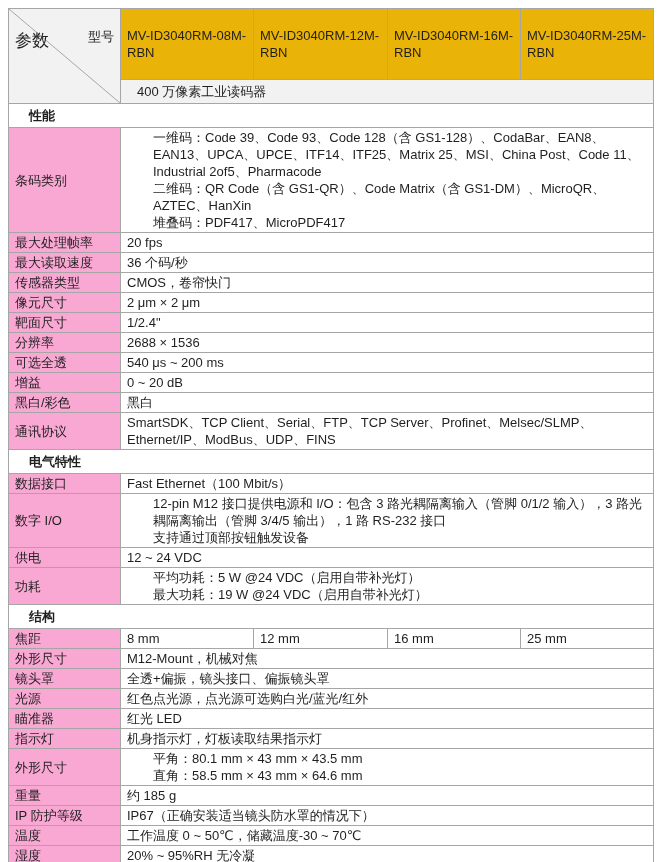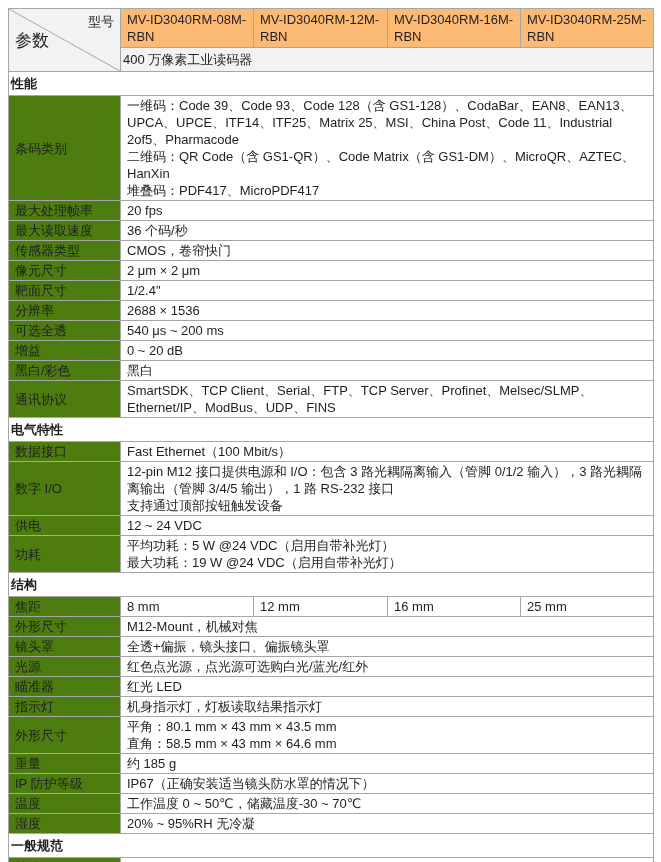--- a/index.html
+++ b/index.html
@@ -17,37 +17,37 @@
   }
   td {
     border: 1px solid #a6a6a6;
     padding: 1px 6px;
     font-size: 13px;
     line-height: 17px;
     vertical-align: middle;
     text-align: left;
     word-wrap: break-word;
   }
-  td.hdr { background: #fdba74; padding: 2px 6px; }
-  td.lbl { background: #4d7c0f; }
+  td.hdr { background: #eab308; padding: 18px 6px; }
+  td.lbl { background: #f9a8d4; }
   td.corner {
     background: #f2f2f2;
     position: relative;
     padding: 0;
   }
   .corner-svg { position: absolute; left: 0; top: 0; width: 100%; height: 100%; display: block; }
-  .corner-model { position: absolute; top: 4px; right: 6px; font-size: 13px; }
+  .corner-model { position: absolute; top: 19px; right: 6px; font-size: 13px; }
   .corner-param { position: absolute; top: 23px; left: 6px; font-size: 17px; }
   tr.section-row td {
     font-weight: bold;
-    padding: 3px 2px;
+    padding: 3px 20px;
     background: #ffffff;
   }
-  td.subtitle { background: #f2f2f2; padding: 3px 2px; }
-  .vline { display: block; }
+  td.subtitle { background: #f2f2f2; padding: 3px 16px; }
+  .vline { display: block; margin-left: 26px; }
 </style>
 </head>
 <body>
 
 <table class="spec">
   <colgroup>
     <col style="width:112px">
       <col style="width:133px">
       <col style="width:134px">
       <col style="width:133px">

